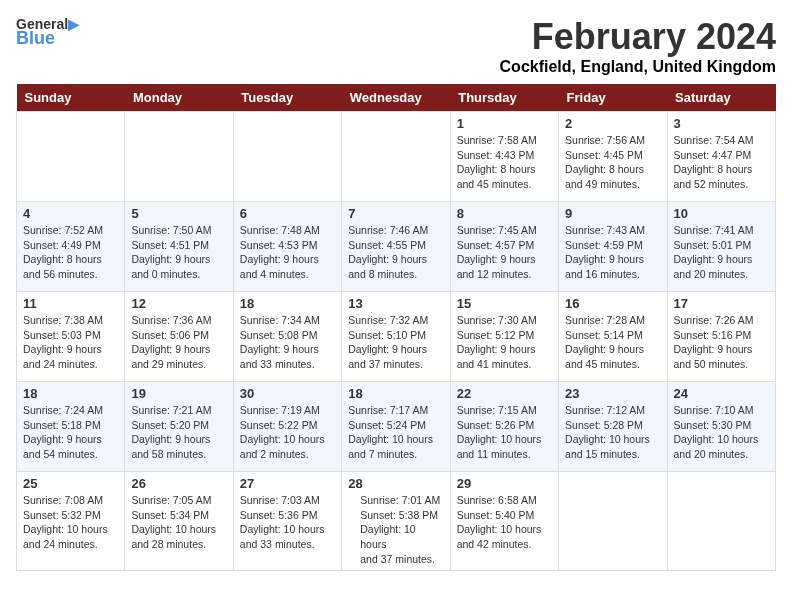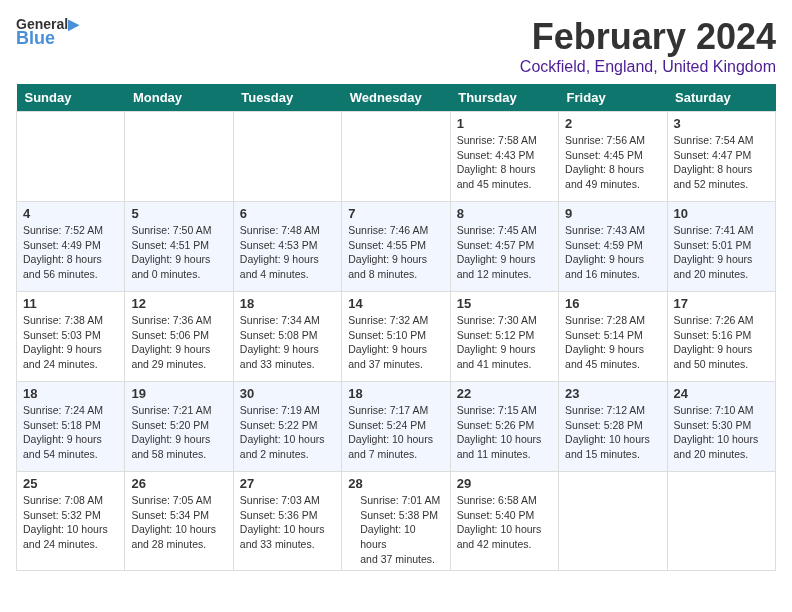--- a/index.html
+++ b/index.html
@@ -24,28 +24,29 @@
     .title-block {
       text-align: right;
     }
     .main-title {
       font-size: 36px;
       font-weight: bold;
       color: #333;
     }
     .subtitle {
       font-size: 16px;
-      color: #4c1d95;
+      color: #000000;
+      font-weight: bold;
     }
     table {
       width: 100%;
       border-collapse: collapse;
     }
     thead th {
-      background-color: #0f766e;
+      background-color: #7f1d1d;
       color: #fff;
       text-align: left;
       padding: 6px 8px;
       font-size: 13px;
       font-weight: bold;
     }
     tbody td {
       border: 1px solid #ddd;
       vertical-align: top;
       padding: 4px 6px;
@@ -204,21 +205,21 @@
 and 29 minutes.</div>
         </td>
         <td>
           <div class="day-number">18</div>
           <div class="day-info" style="white-space: pre-line;">Sunrise: 7:34 AM
 Sunset: 5:08 PM
 Daylight: 9 hours
 and 33 minutes.</div>
         </td>
         <td>
-          <div class="day-number">14</div>
+          <div class="day-number">13</div>
           <div class="day-info" style="white-space: pre-line;">Sunrise: 7:32 AM
 Sunset: 5:10 PM
 Daylight: 9 hours
 and 37 minutes.</div>
         </td>
         <td>
           <div class="day-number">15</div>
           <div class="day-info" style="white-space: pre-line;">Sunrise: 7:30 AM
 Sunset: 5:12 PM
 Daylight: 9 hours

